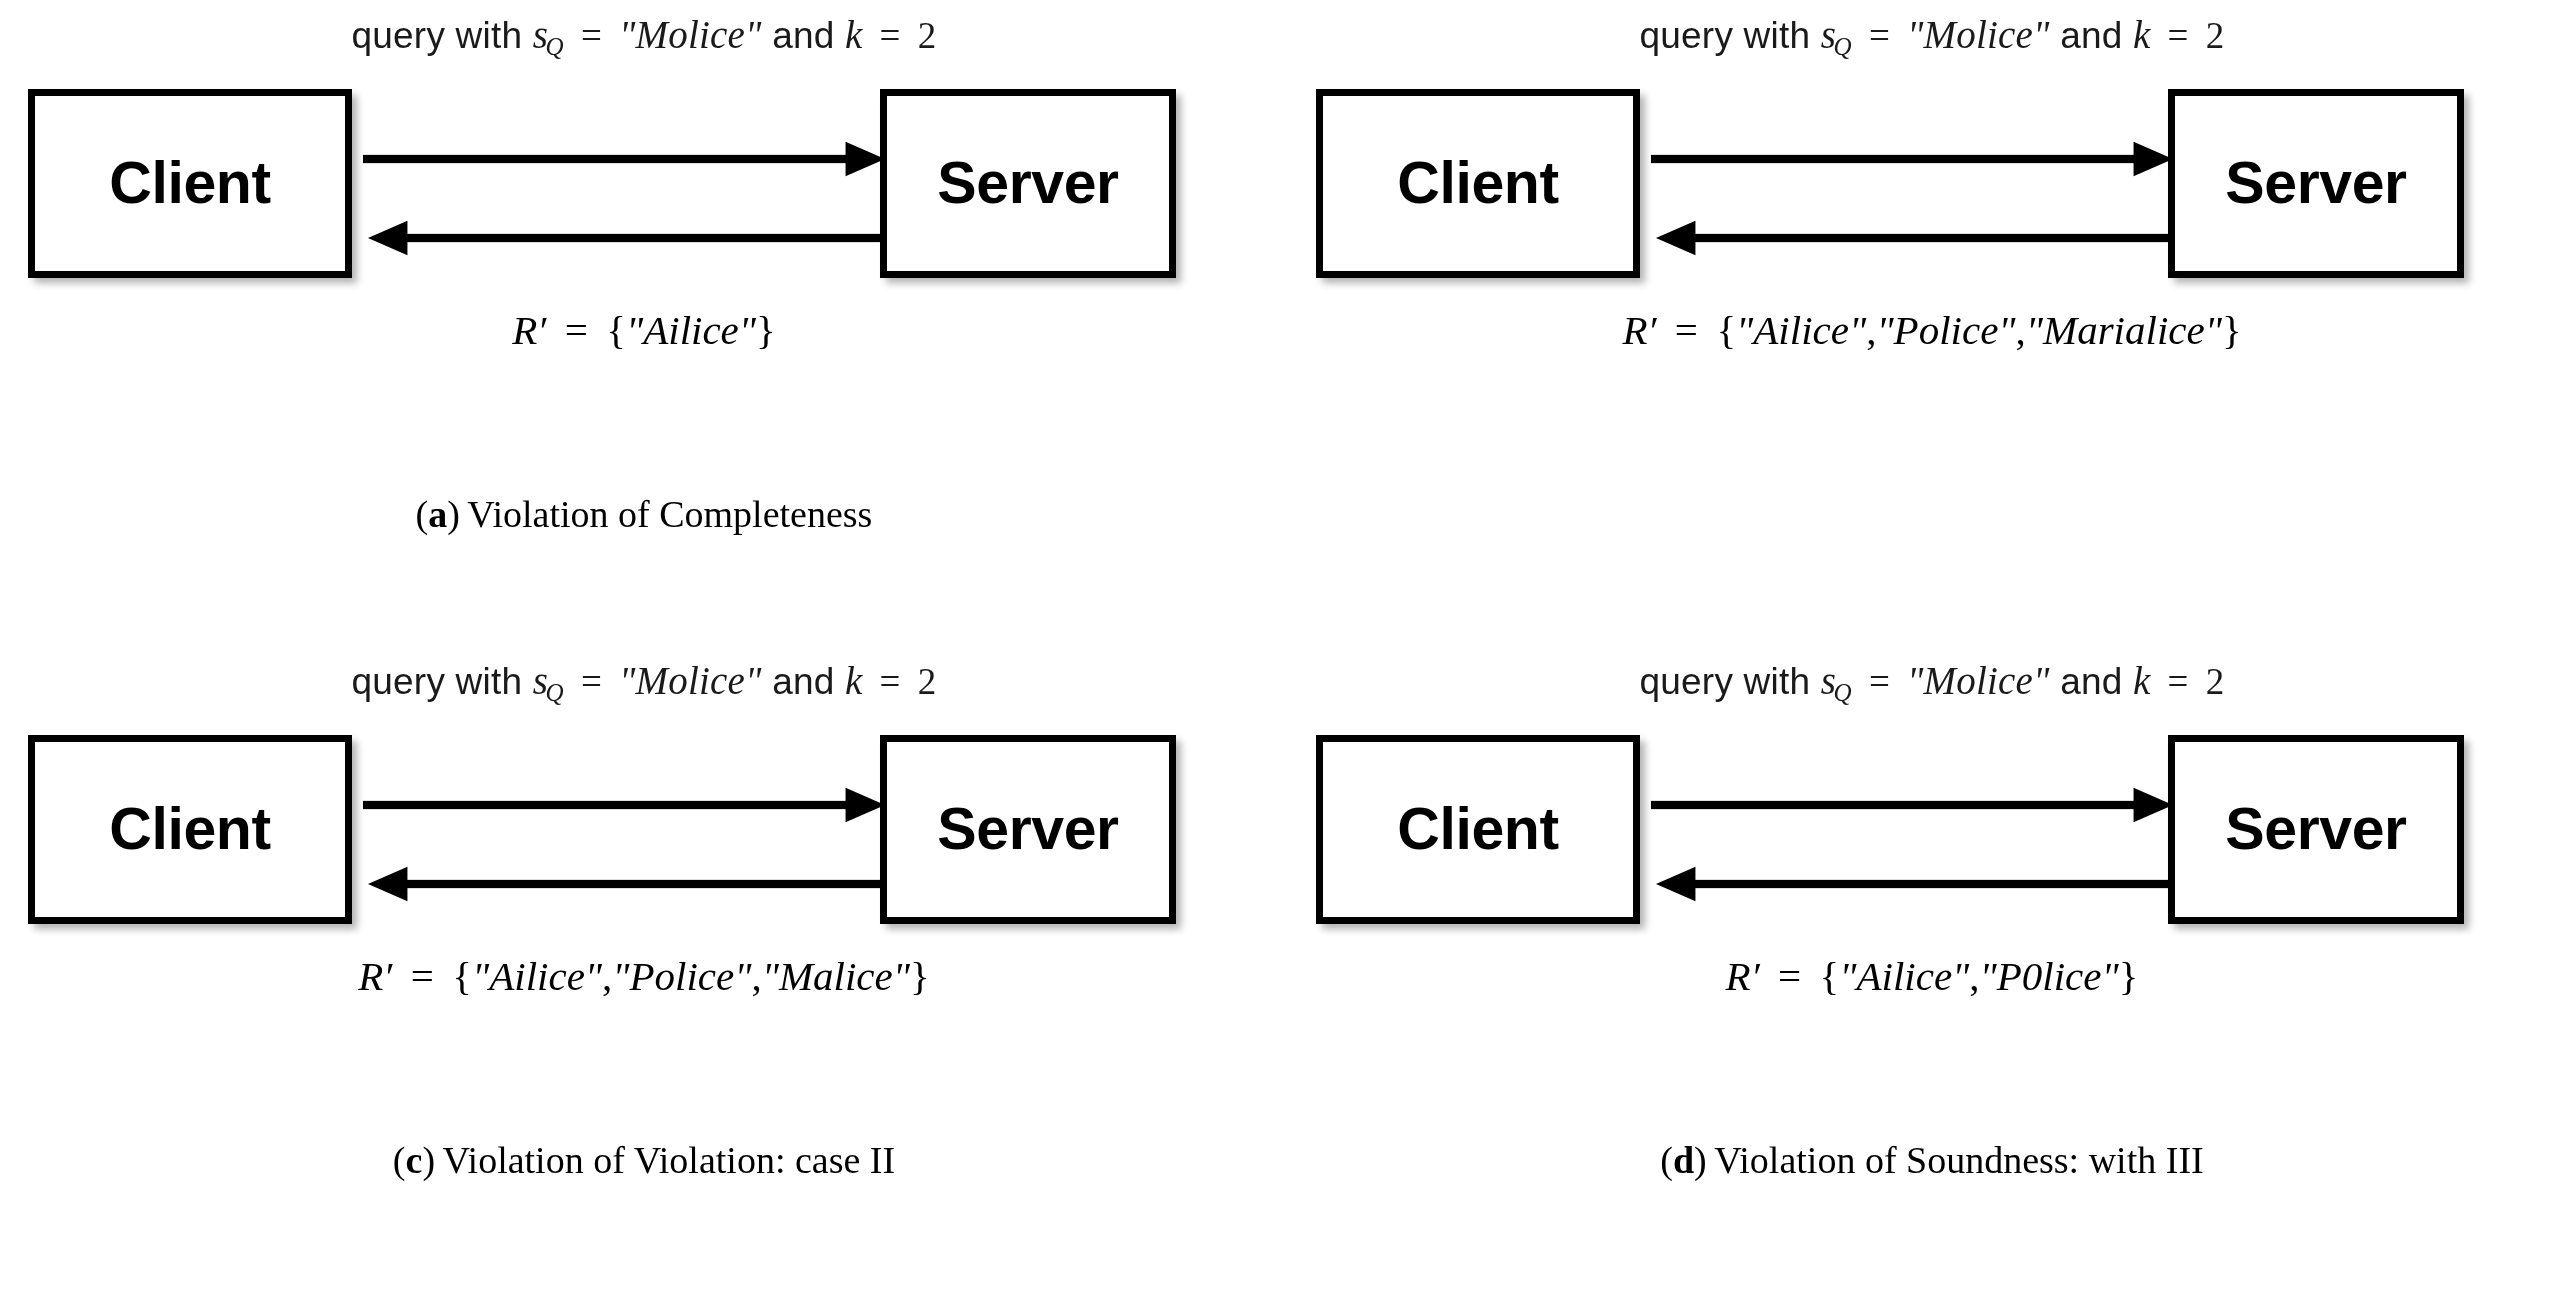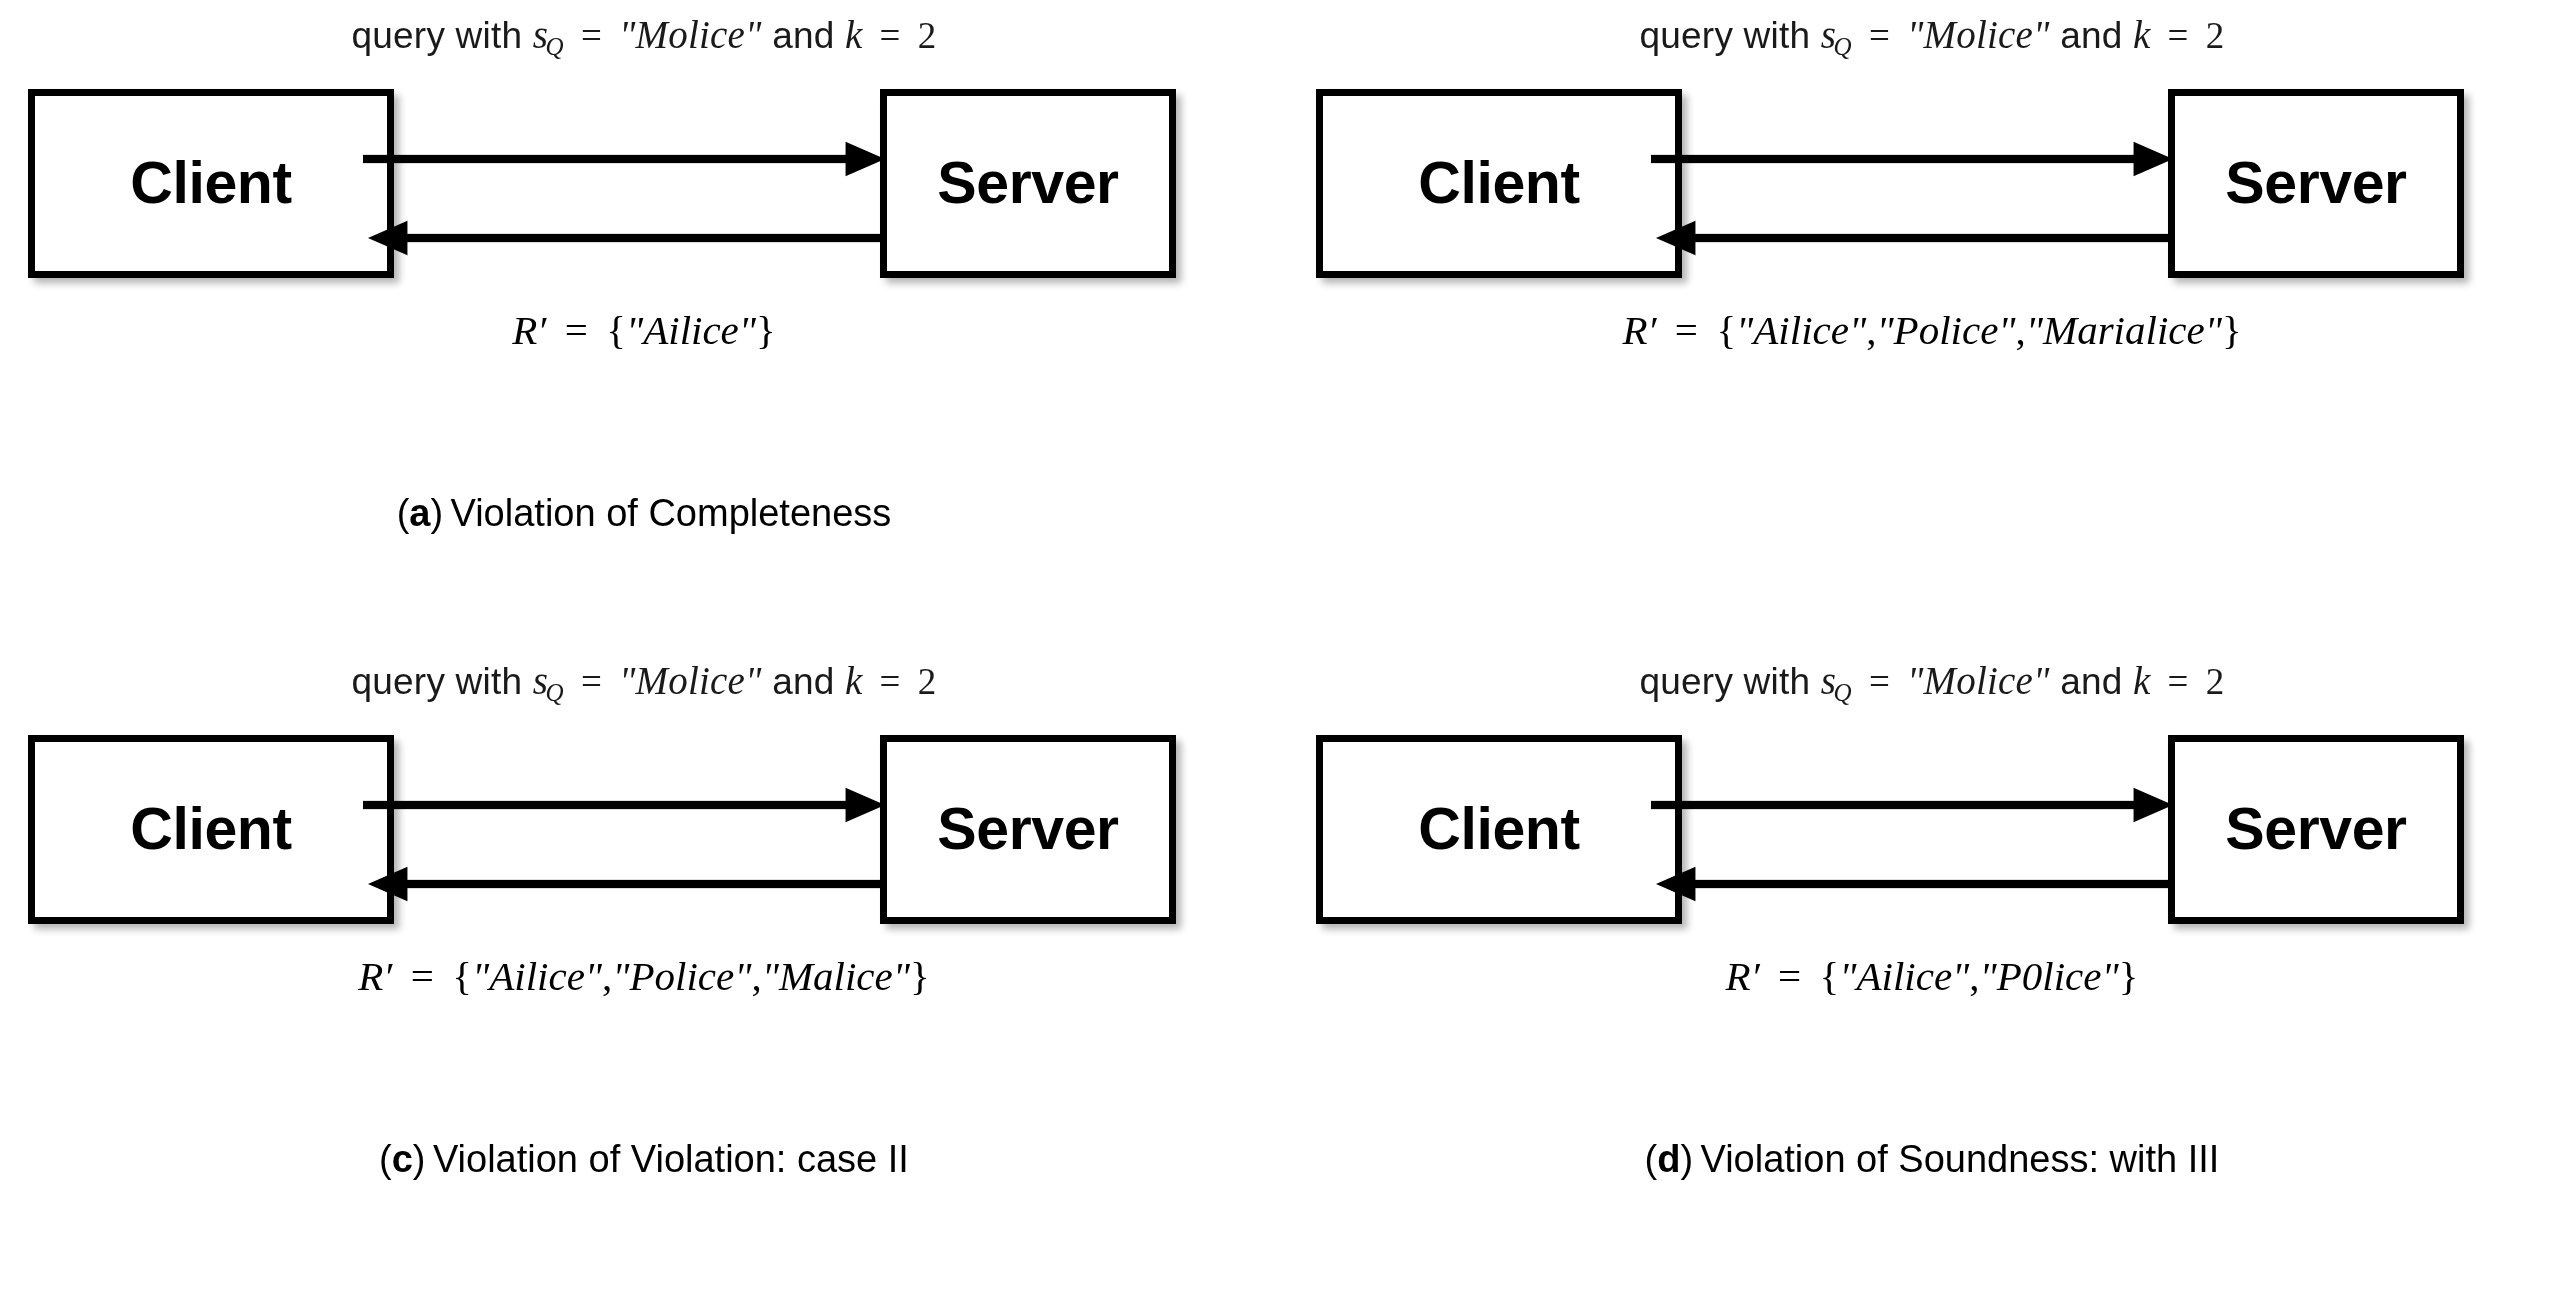--- a/index.html
+++ b/index.html
@@ -83,21 +83,21 @@
     top: 0;
     height: 189px;
     box-sizing: border-box;
     background: #ffffff;
     border: 7.4px solid #000000;
     box-shadow: 5.8px 5.8px 7.4px rgba(0,0,0,0.30);
     display: flex;
     align-items: center;
     justify-content: center;
   }
-  .node-box.client { left: 0px;    width: 366px; }
+  .node-box.client { left: 0px;    width: 324px; }
   .node-box.server { left: 852px; width: 296px; }
 
   .node-label {
     font-family: "Liberation Sans", sans-serif;
     font-weight: bold;
     font-size: 59px;
     color: #000000;
     line-height: 1;
     letter-spacing: -0.4px;
   }
@@ -132,21 +132,21 @@
   .result-line .item { font-style: italic; }
   .result-line .comma { font-style: normal; }
 
   
   .caption {
     position: absolute;
     left: 0;
     right: 0;
     top: 492px;
     text-align: center;
-    font-family: Liberation Sans, sans-serif;
+    font-family: Liberation Serif, serif;
     font-size: 38px;
     color: #000000;
     white-space: nowrap;
   }
   .caption .tag {
     font-weight: bold;
   }
   .caption .tag .par { font-weight: normal; }
   .caption .ctext { margin-left: 7.4px; }
 </style>

